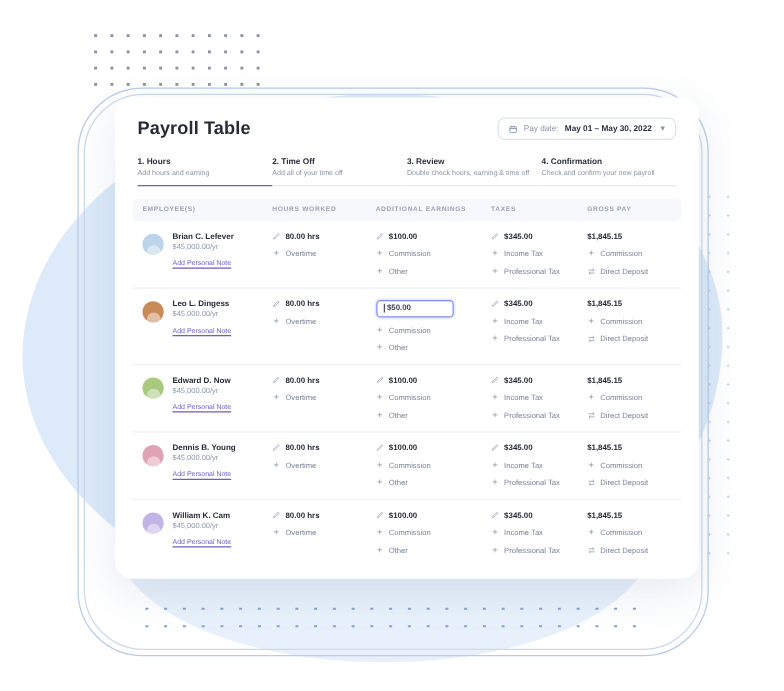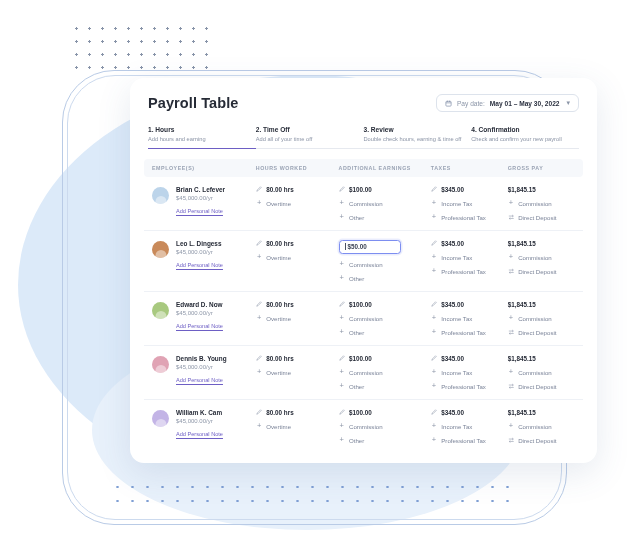--- a/index.html
+++ b/index.html
@@ -71,21 +71,20 @@
   
   .card {
     position: absolute;
     left: 92px; top: 78px;
     width: 467px; height: 385px;
     background: #ffffff;
     border-radius: 14px;
     box-shadow: 0 10px 34px rgba(60,90,140,.13);
     z-index: 6;
     padding: 0;
-    margin-left: 38px;
   }
   .card-head {
     display: flex; align-items: center; justify-content: space-between;
     padding: 16px 18px 4px 18px;
   }
   .card-title {
     font-size: 14.5px; font-weight: 600; color: #262b36; letter-spacing: .1px;
   }
   .paydate {
     display: flex; align-items: center; gap: 5px;

